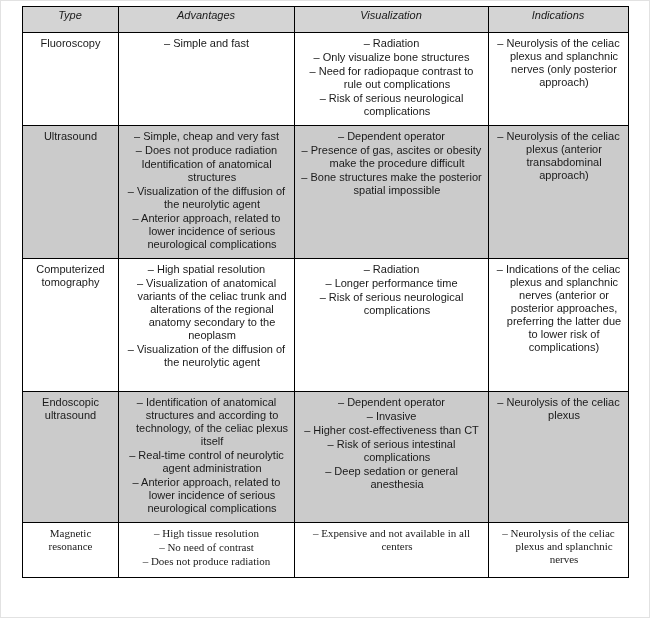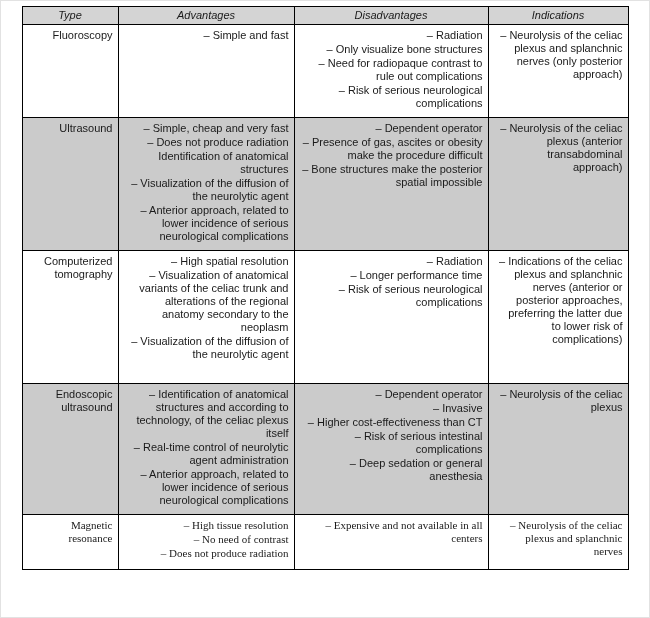--- a/index.html
+++ b/index.html
@@ -28,28 +28,28 @@
   table.comparison {
     border-collapse: collapse;
     table-layout: fixed;
     width: 606px;
     margin: 0 auto;
   }
   th, td {
     border: 1px solid var(--border, #000);
     font-size: 11px;
     vertical-align: top;
-    text-align: right;
+    text-align: center;
   }
   th {
     font-style: italic;
     font-weight: normal;
     text-align: center;
     background: var(--header-bg, #d4d4d4);
-    height: 18px;
+    height: 26px;
     padding: 2px 3px;
   }
   td { padding: 4px 5px 6px 6px; background: #ffffff; }
   tr.shaded td { background: var(--shaded, #cbcbcb); }
   .bullet {
     padding-left: 11px;
     text-indent: -11px;
     line-height: 13px;
     margin-bottom: 1px;
   }
@@ -73,21 +73,21 @@
     <colgroup>
       <col class="c-type">
         <col class="c-adv">
         <col class="c-dis">
         <col class="c-ind">
     </colgroup>
     <thead>
       <tr>
         <th>Type</th>
         <th>Advantages</th>
-        <th>Disadvantages</th>
+        <th>Visualization</th>
         <th>Indications</th>
       </tr>
     </thead>
     <tbody>
         <tr>
           <td>
             <div class="type-text">Fluoroscopy</div>
           </td>
           <td>
             <div class="bullet">– Simple and fast</div>

